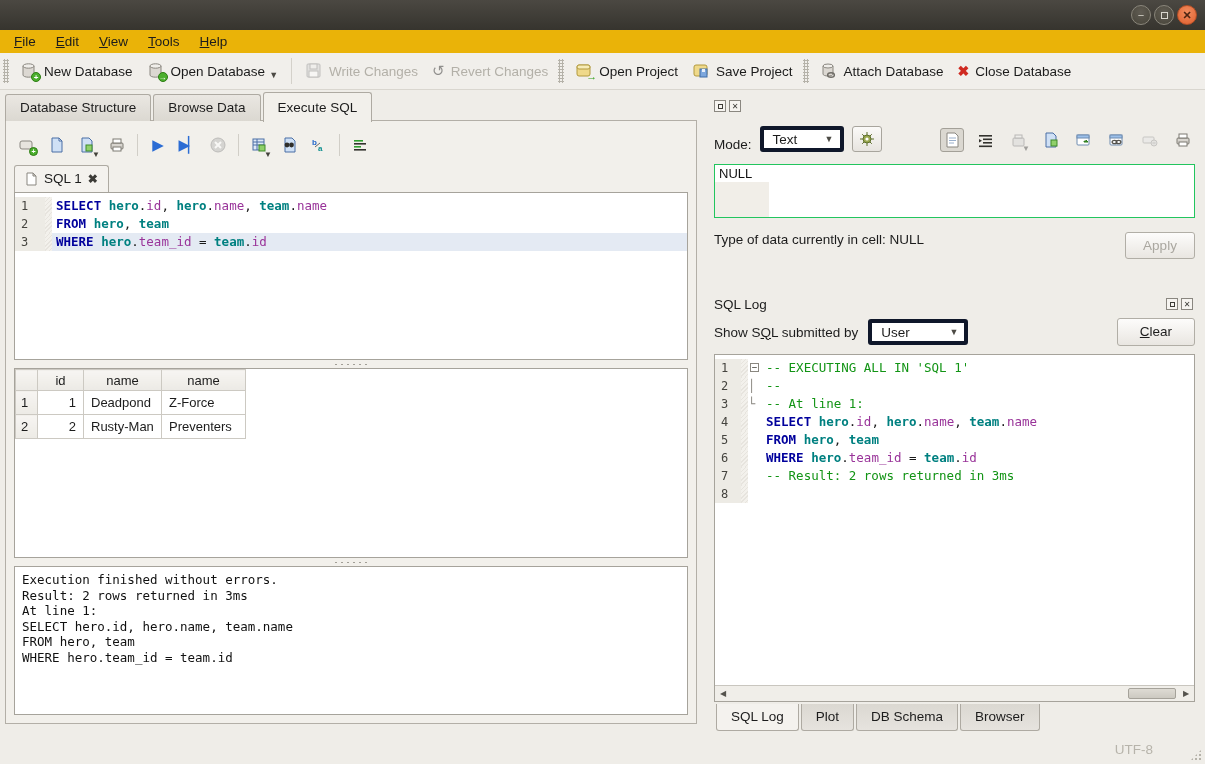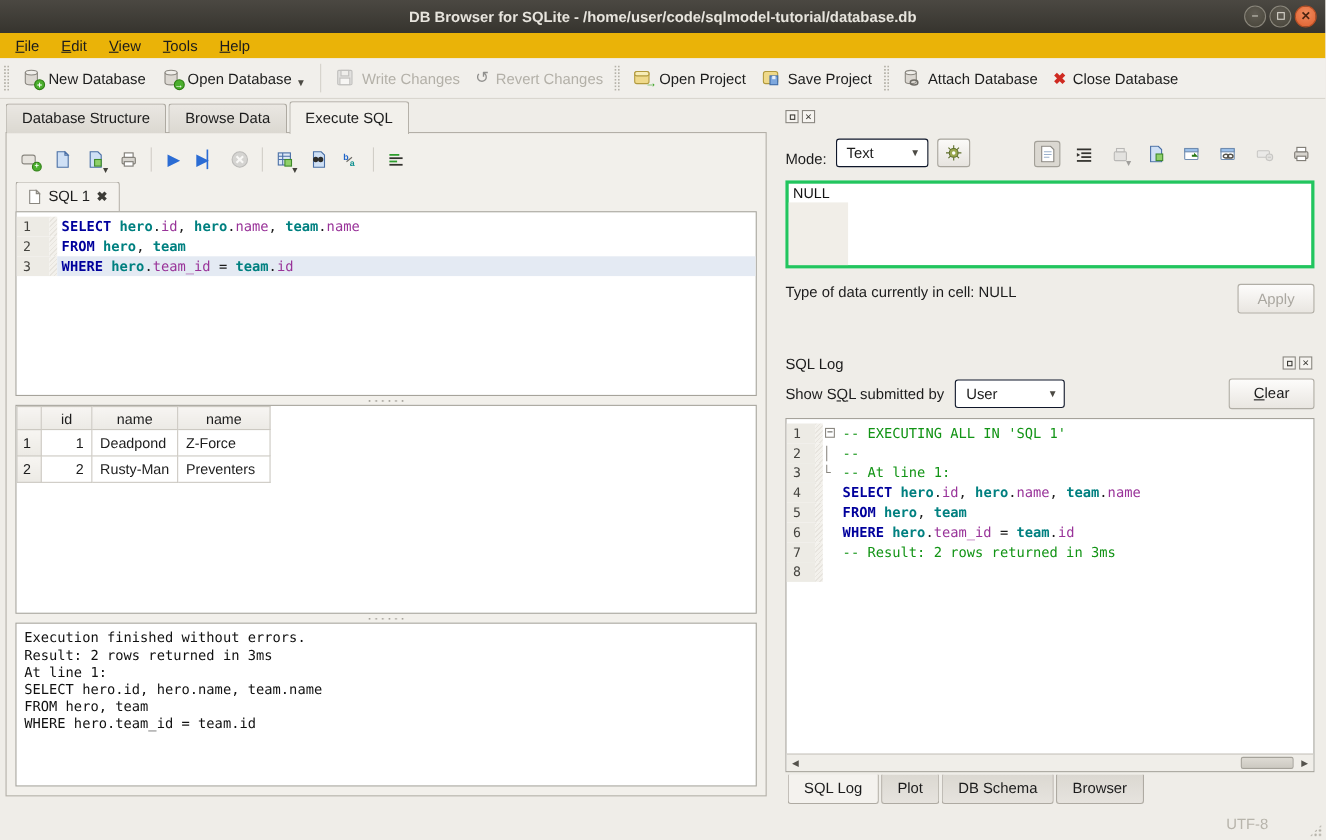--- a/index.html
+++ b/index.html
@@ -110,35 +110,35 @@
 
   
   .dock-title { height:24px; display:flex; align-items:center; padding:4px 0 0 0; }
   .dock-title .dt { flex:1; }
   .dock-btns { display:flex; gap:3px; margin-right:2px; }
   .dock-btn { width:12px; height:12px; border:1px solid #8a8780; background:#f6f4f0;
     display:flex; align-items:center; justify-content:center; font-size:8px; color:#3c3b36; }
   .dock-btn .fsq { width:5px; height:5px; border:1px solid #3c3b36; }
 
   .mode-row { height:34px; display:flex; align-items:flex-end; gap:8px; margin-top:2px; }
-  .combo { height:26px; background:#fff; border:1px solid #0f172a; border-radius:3px;
+  .combo { height:26px; background:#fff; border:4px solid #0f172a; border-radius:3px;
     display:flex; align-items:center; padding:0 6px 0 9px; }
   .combo .cv { flex:1; }
   .combo .ca { font-size:9px; color:#4c4a44; margin-left:8px; }
   .combo.mode { width:84px; }
   .combo.user { width:100px; }
   .gearbtn { width:30px; height:26px; border:1px solid #a8a59d; border-radius:3px;
     background:linear-gradient(#fbfaf8,#e7e4df); display:flex; align-items:center; justify-content:center; }
   .cellicons { margin-left:auto; display:flex; gap:9px; align-items:center; }
   .cbtn { width:24px; height:24px; display:flex; align-items:center; justify-content:center;
     border:1px solid transparent; border-radius:3px; position:relative; }
   .cbtn.pressed { background:#dbd8d1; border-color:#a3a098; }
   .cbtn.disabled { opacity:.45; filter:grayscale(1); }
 
-  .null-editor { height:80px; border:3px solid #22c55e; background:#fff; margin-top:12px; position:relative; }
+  .null-editor { height:54px; border:1px solid #22c55e; background:#fff; margin-top:12px; position:relative; }
   .null-editor .gut { position:absolute; left:0; top:17px; bottom:0; width:54px; background:#f1eee8; }
   .null-editor .nv { position:absolute; left:4px; top:1px; font-size:13px; color:#111; }
 
   .cell-info { margin-top:14px; position:relative; height:46px; }
   .cell-info .l1 { margin-bottom:7px; }
   .btn { height:27px; border:1px solid #b1aea6; border-radius:3px;
     background:linear-gradient(#fdfcfb,#e9e6e1); font-size:13.5px; text-align:center; }
   .apply { position:absolute; right:0; top:0; width:70px; color:#aaa7a0; line-height:25px; }
   .clearbtn { width:78px; height:28px; line-height:26px; }
 
@@ -164,21 +164,20 @@
   .grip { position:absolute; right:3px; bottom:3px; width:12px; height:12px;
     background-image:radial-gradient(#b5b2a9 1px, transparent 1.2px); background-size:4px 4px;
     clip-path:polygon(100% 0, 100% 100%, 0 100%); }
 
   svg { display:block; }
 </style>
 </head>
 <body>
 
 <div class="titlebar">
-  <div class="title">DB Browser for SQLite - /home/user/code/sqlmodel-tutorial/database.db</div>
   <div class="win-controls">
     <div class="wbtn">−</div>
     <div class="wbtn"><span class="sq"></span></div>
     <div class="wbtn close">✕</div>
   </div>
 </div>
 
 <div class="menubar">
   <div class="menu-item"><span></span><u>F</u><span>ile</span></div>
   <div class="menu-item"><span></span><u>E</u><span>dit</span></div>

